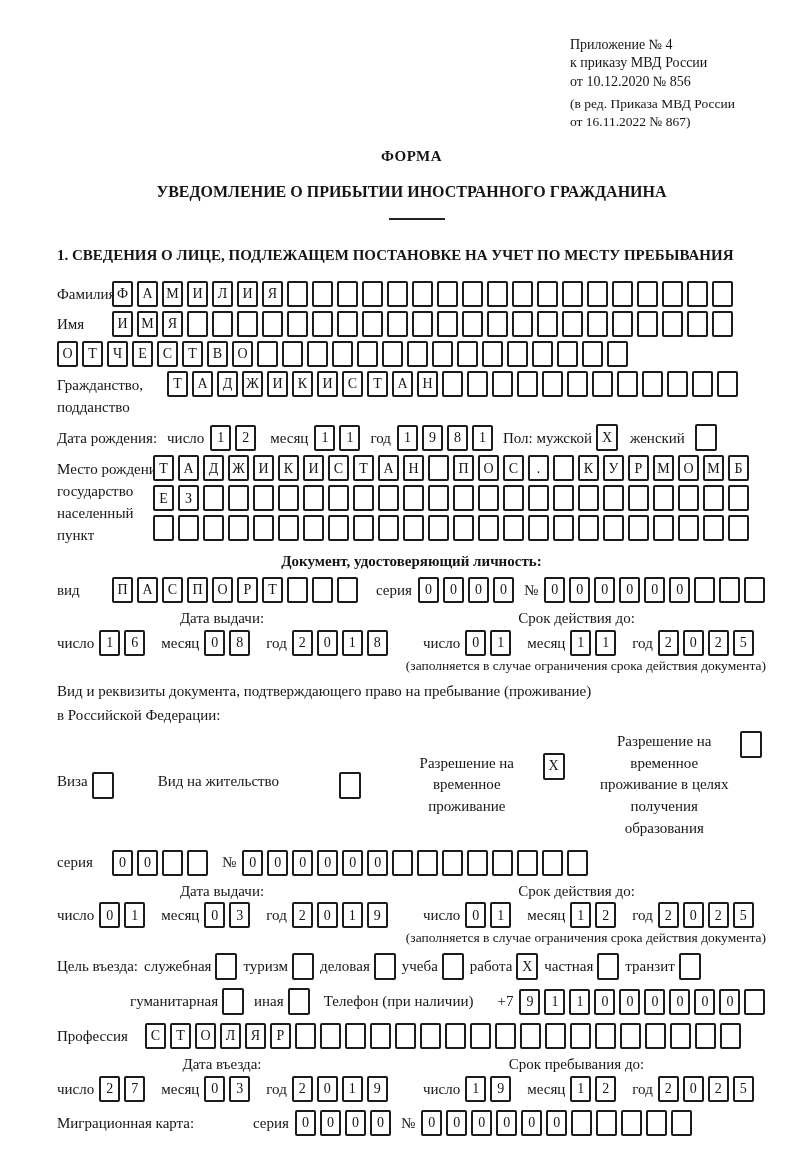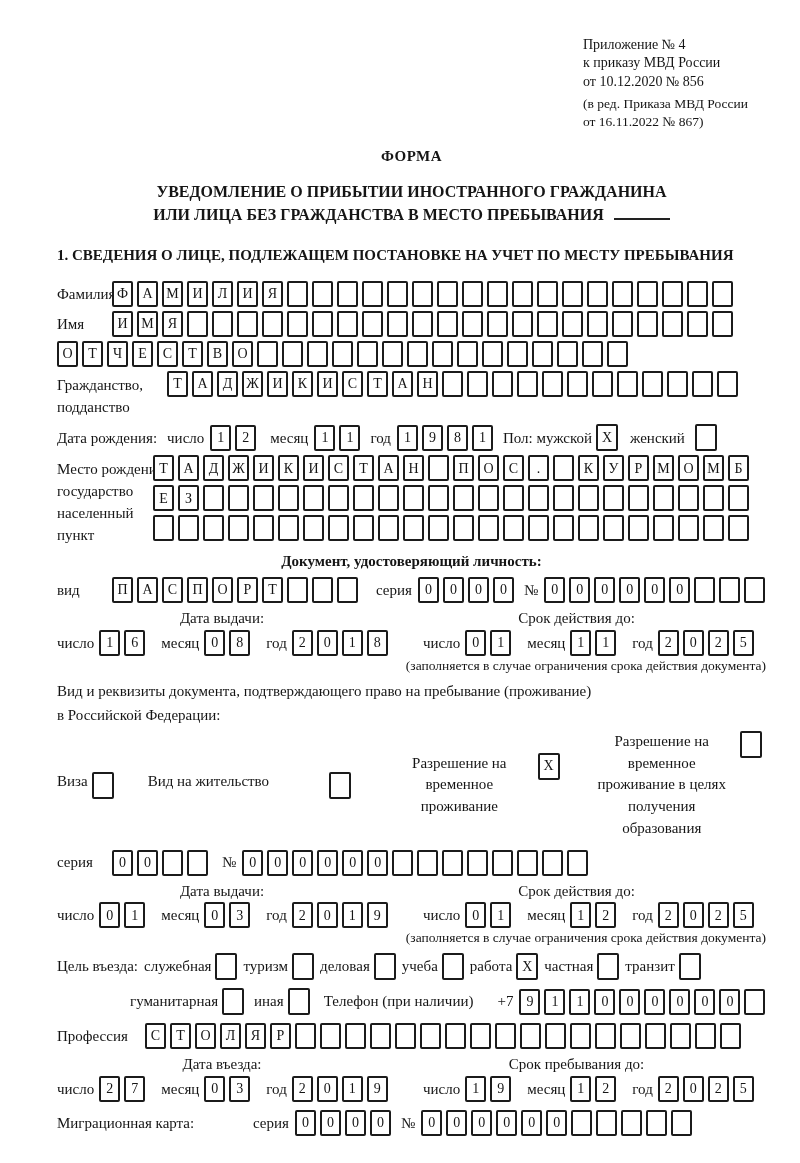--- a/index.html
+++ b/index.html
@@ -6,21 +6,21 @@
   .page{
     width:800px;height:1163px;box-sizing:border-box;
     background:#fff;color:#151515;
     font-family:"Liberation Serif","DejaVu Serif",serif;
     font-size:15px;line-height:1.25;
     padding:36px 34px 20px 57px;
     position:relative;overflow:hidden;
   }
   
   .apx{margin-left:auto;width:196px;text-align:left;font-size:14px;}
-  .apx div{white-space:nowrap;line-height:1.32;margin-left:13px;}
+  .apx div{white-space:nowrap;line-height:1.32;}
   .apx .amend{font-size:13.5px;margin-top:4px;}
   .apx .amend + .amend{margin-top:0;}
   .forma{text-align:center;font-weight:bold;font-size:15px;letter-spacing:.5px;margin-top:16px;}
   
   .title{ text-align:center;font-weight:bold;font-size:16px;margin-top:14px;line-height:1.45;}
   .blank{display:inline-block;width:56px;border-bottom:2px solid #222;margin-left:10px;height:14px;}
   .sect{font-weight:bold;font-size:15px;margin-top:20px;margin-bottom:16px;}
   
   .frow{display:flex;align-items:flex-start;margin-bottom:4px;}
   .lblcol{flex:none;padding-top:4px;}
@@ -67,21 +67,21 @@
     <div>Приложение № 4</div>
     <div>к приказу МВД России</div>
     <div>от 10.12.2020 № 856</div>
     <div class="amend">(в ред. Приказа МВД России</div>
     <div class="amend">от 16.11.2022 № 867)</div>
   </div>
   <div class="forma">ФОРМА</div>
 
   <div class="title">
     <div>УВЕДОМЛЕНИЕ О ПРИБЫТИИ ИНОСТРАННОГО ГРАЖДАНИНА</div>
-    <div><span>ИЛИ ЛИЦА БЕЗ ГРАЖДАНСТВА В МЕСТО ПРЕБЫВАНИЯ</span><span class="blank"></span></div>
+    <div><span class="blank"></span></div>
   </div>
 
   <div class="sect">1. СВЕДЕНИЯ О ЛИЦЕ, ПОДЛЕЖАЩЕМ ПОСТАНОВКЕ НА УЧЕТ ПО МЕСТУ ПРЕБЫВАНИЯ</div>
 
   <div class="frow">
     <div class="lblcol w55 lbl">Фамилия</div>
     <div class="cellrow">
         <span class="cell">Ф</span>
         <span class="cell">А</span>
         <span class="cell">М</span>
@@ -407,21 +407,21 @@
   <div class="para">
     <div>Вид и реквизиты документа, подтверждающего право на пребывание (проживание)</div>
     <div>в Российской Федерации:</div>
   </div>
 
   <div class="chkrow">
     <div class="opt">
       <span class="lbl">Виза</span>
       <span class="checkbox"></span>
     </div>
-    <div class="opt" style="margin-left:16px;gap:38px;">
+    <div class="opt" style="margin-left:26px;gap:38px;">
       <span class="lbl">Вид на жительство</span>
       <span class="checkbox" style="margin-left:22px;"></span>
     </div>
     <div class="opt" style="margin-left:16px;">
       <span class="optlbl">
         <div>Разрешение на временное</div>
         <div>проживание</div>
       </span>
       <span class="checkbox">X</span>
     </div>

